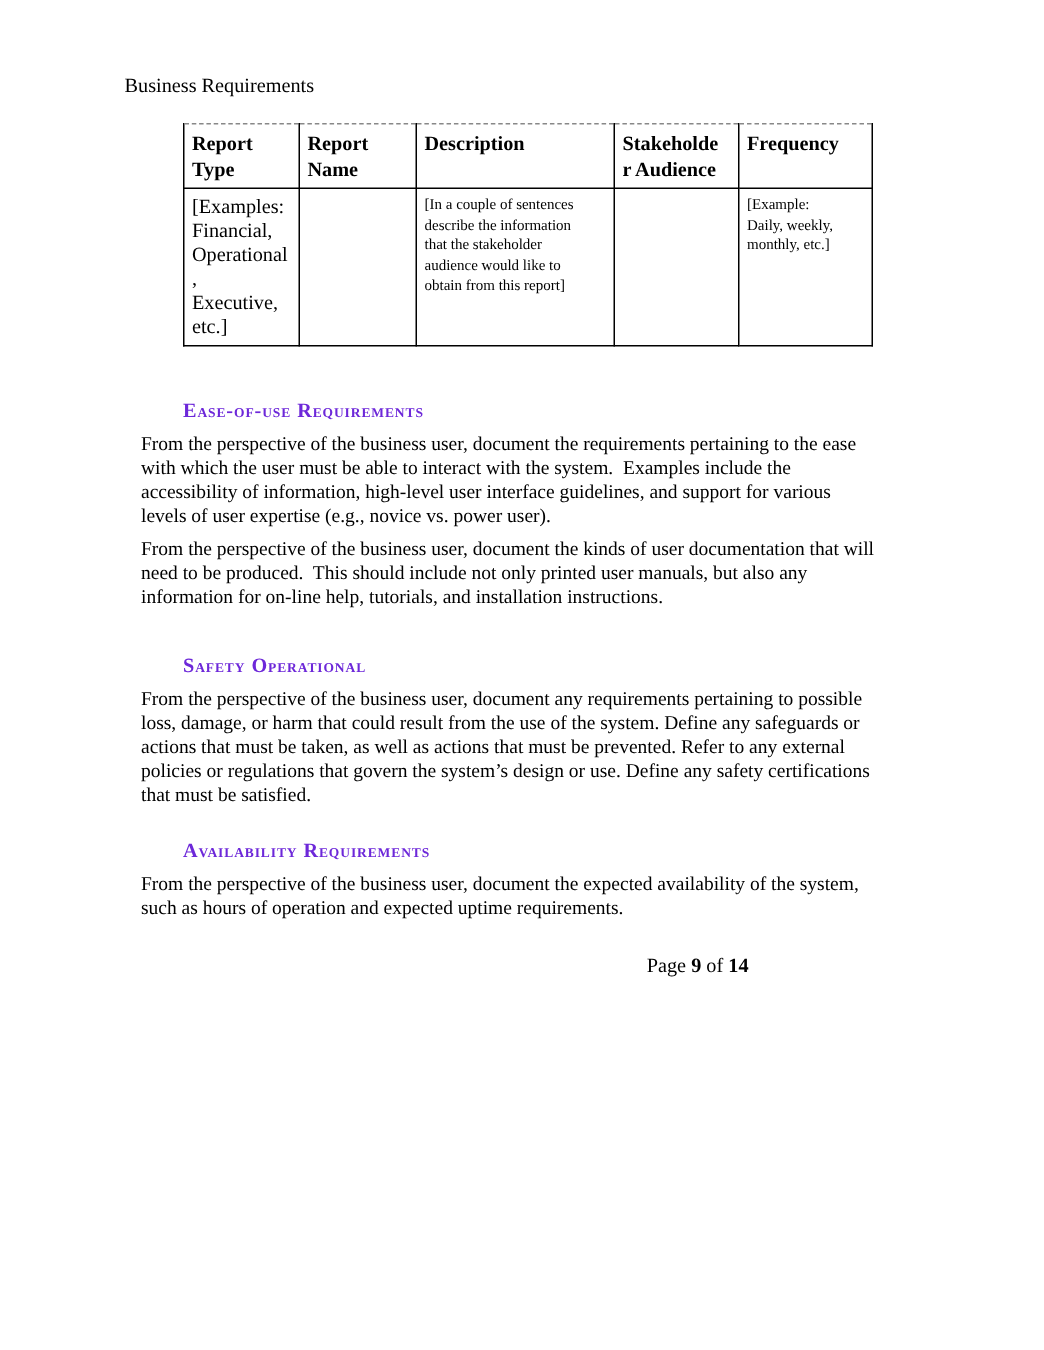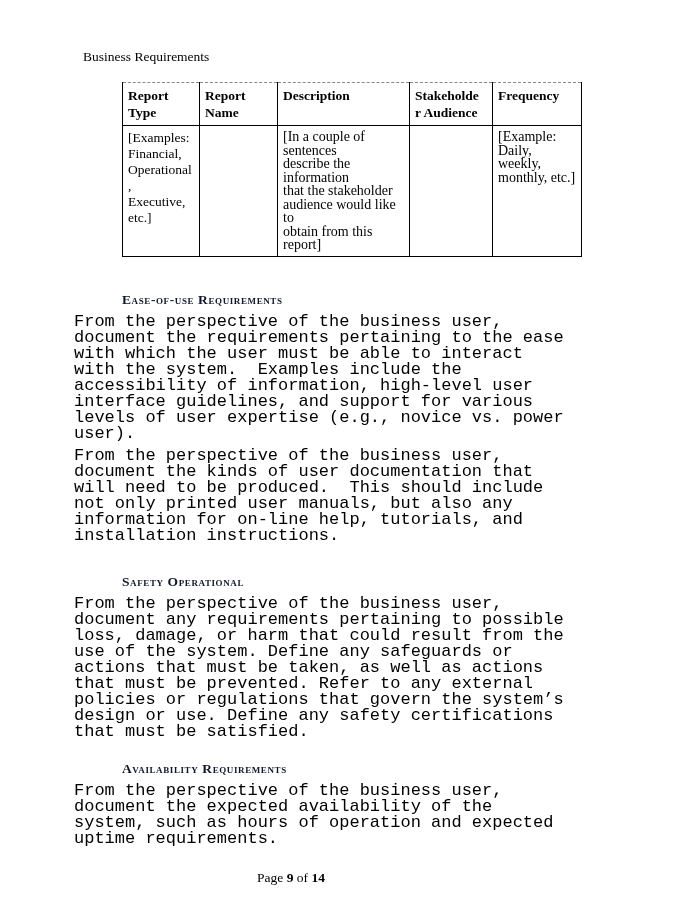--- a/index.html
+++ b/index.html
@@ -46,21 +46,21 @@
     line-height: 17px;
   }
   table.reports tbody td {
     height: 96px;
   }
   td.cell-lg {
     font-size: 13.5px;
     line-height: 16px;
   }
   td.cell-sm {
-    font-size: 14px;
+    font-size: 10px;
     line-height: 13.5px;
   }
   h1.sec {
     margin: 31px 0 0 83px;
     font-size: 15.5px;
     line-height: 19px;
     font-weight: bold;
     letter-spacing: 1.3px;
     color: #21218C;
     text-shadow: 0.6px 0.6px 0.6px rgba(90, 90, 175, 0.55);
@@ -68,39 +68,38 @@
   h1.sec.perf {
     margin: 41px 0 0 101px;
   }
   h2.subsec {
     margin: 0 0 0 122px;
     font-size: 13.5px;
     line-height: 16px;
     font-weight: bold;
     font-variant: small-caps;
     letter-spacing: 0.6px;
-    color: #0f172a;
+    color: #6d28d9;
   }
   h2.m-after-h1 { margin-top: 35px; }
   h2.m-31 { margin-top: 31px; }
   h2.m-30 { margin-top: 30px; }
   h2.m-21 { margin-top: 21px; }
   p.body-para {
-    margin: 6px 0 0 74px;
+    margin: 6px 0 0 94px;
     width: 491px;
-    font-size: 17px;
+    font-size: 13px;
     line-height: 16px;
     white-space: pre-wrap;
     text-align: left;
-    font-family: Liberation Mono, monospace;
   }
   .footer {
     margin: 23px 0 0 83px;
     width: 416px;
-    text-align: center;
+    text-align: right;
     font-size: 13.5px;
     line-height: 16px;
   }
   .footer b { font-weight: bold; }
 </style>
 </head>
 <body>
 
 <div class="page">
 

